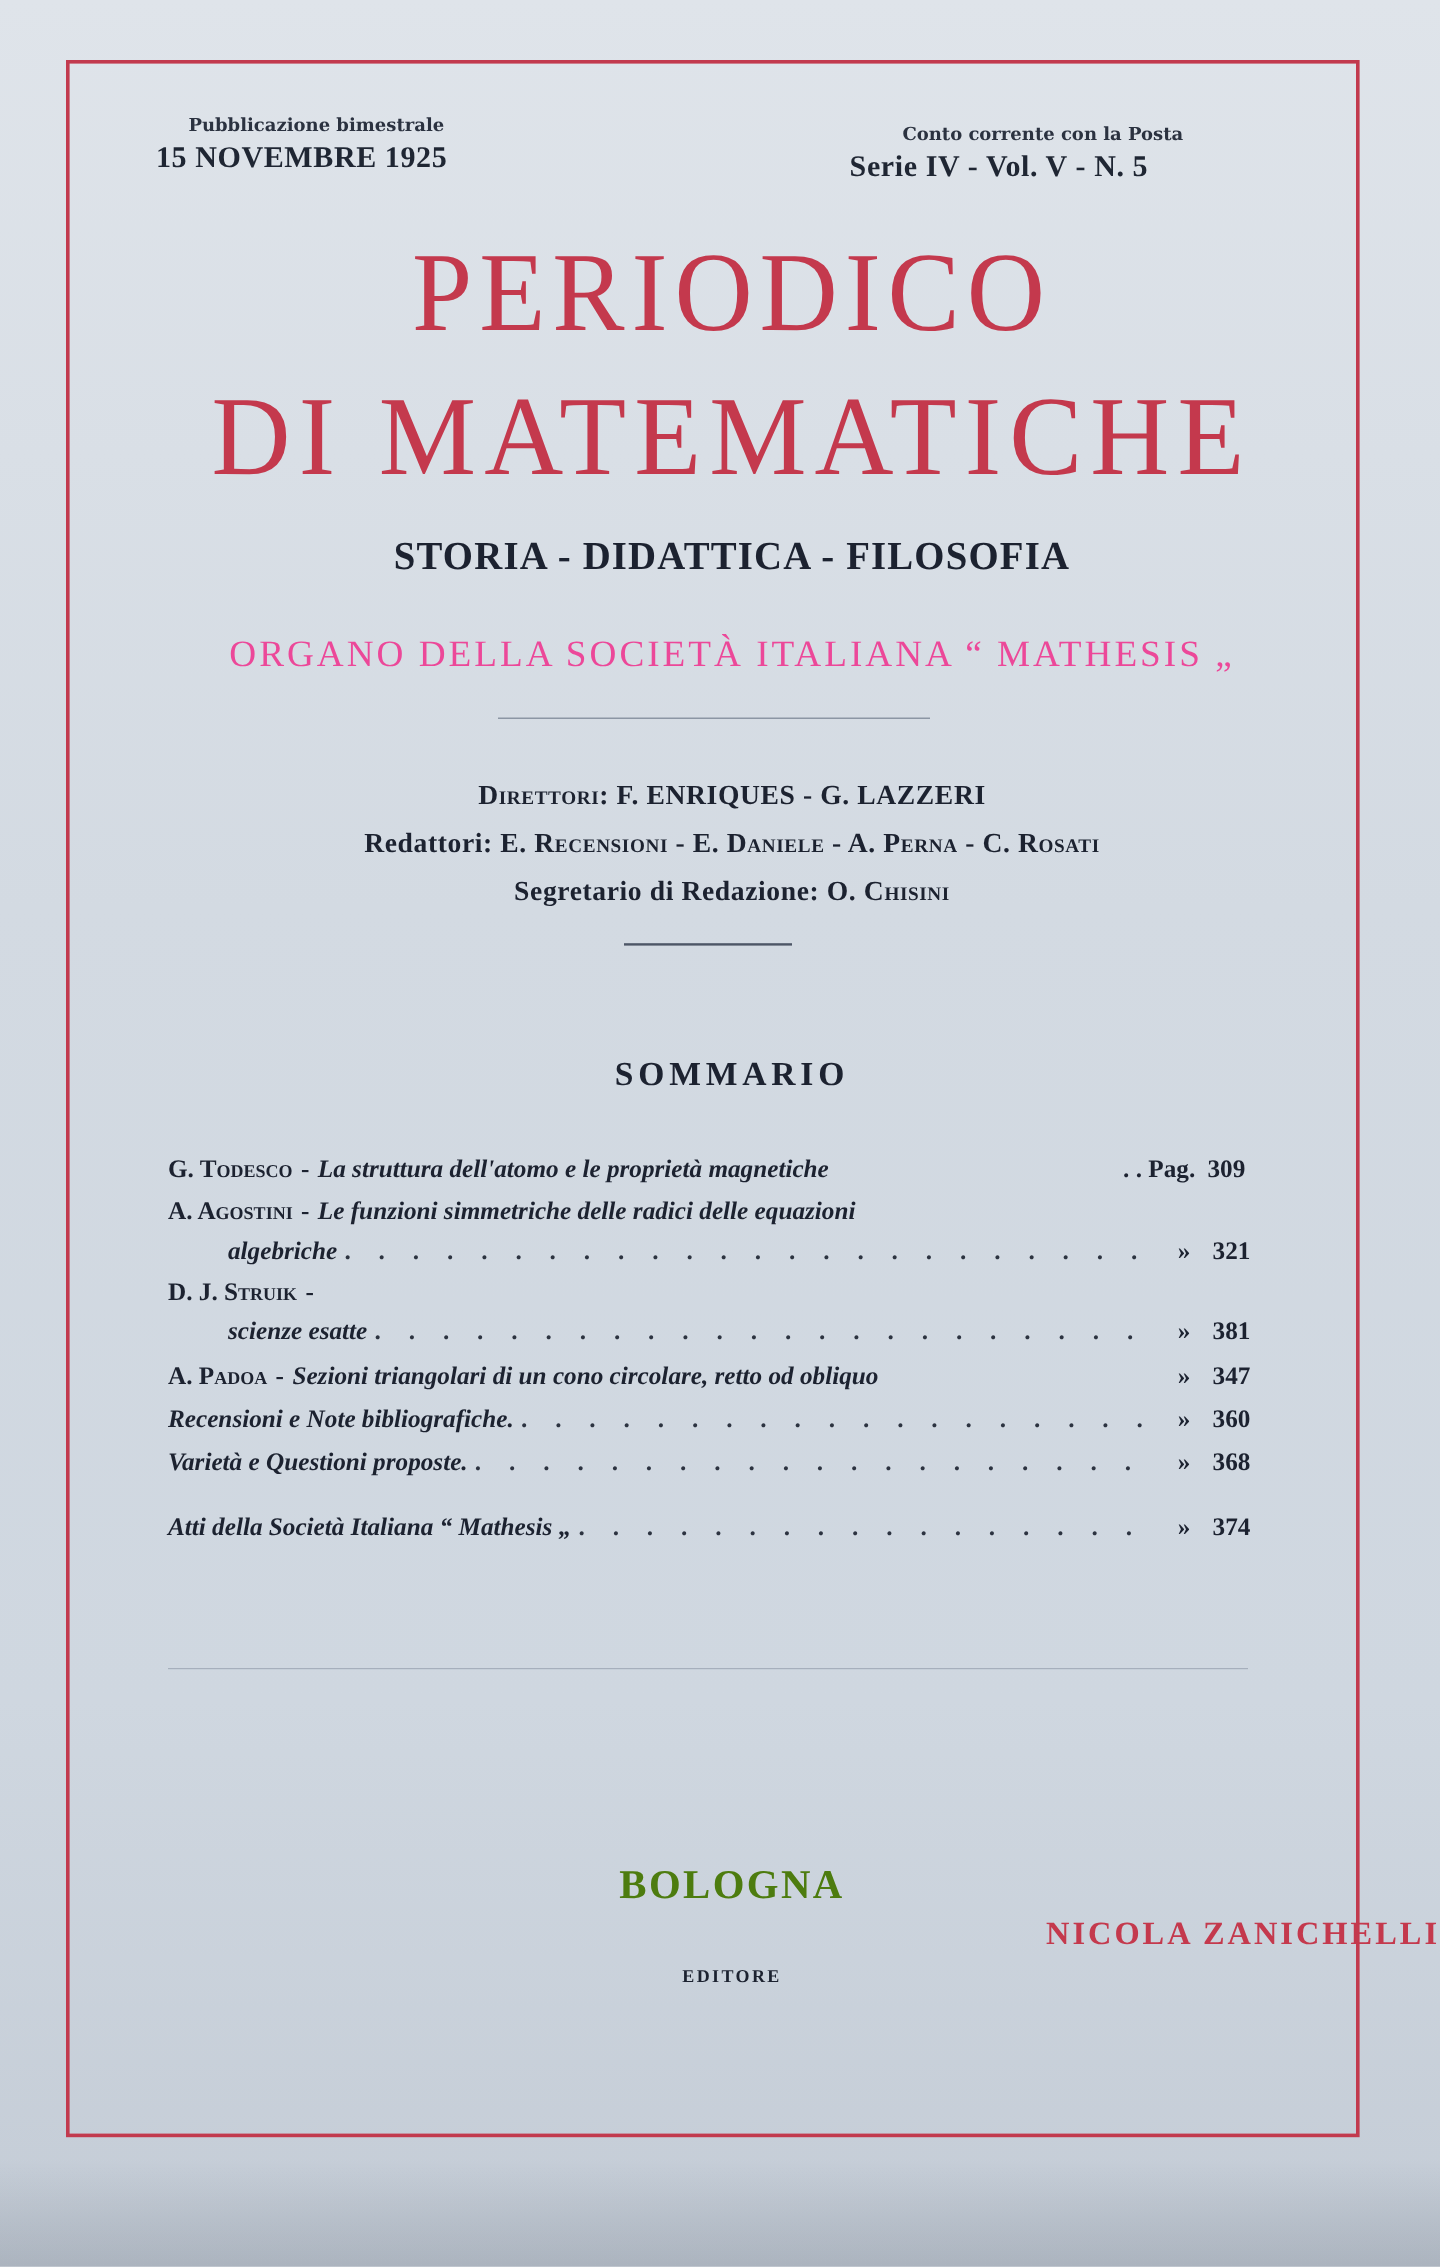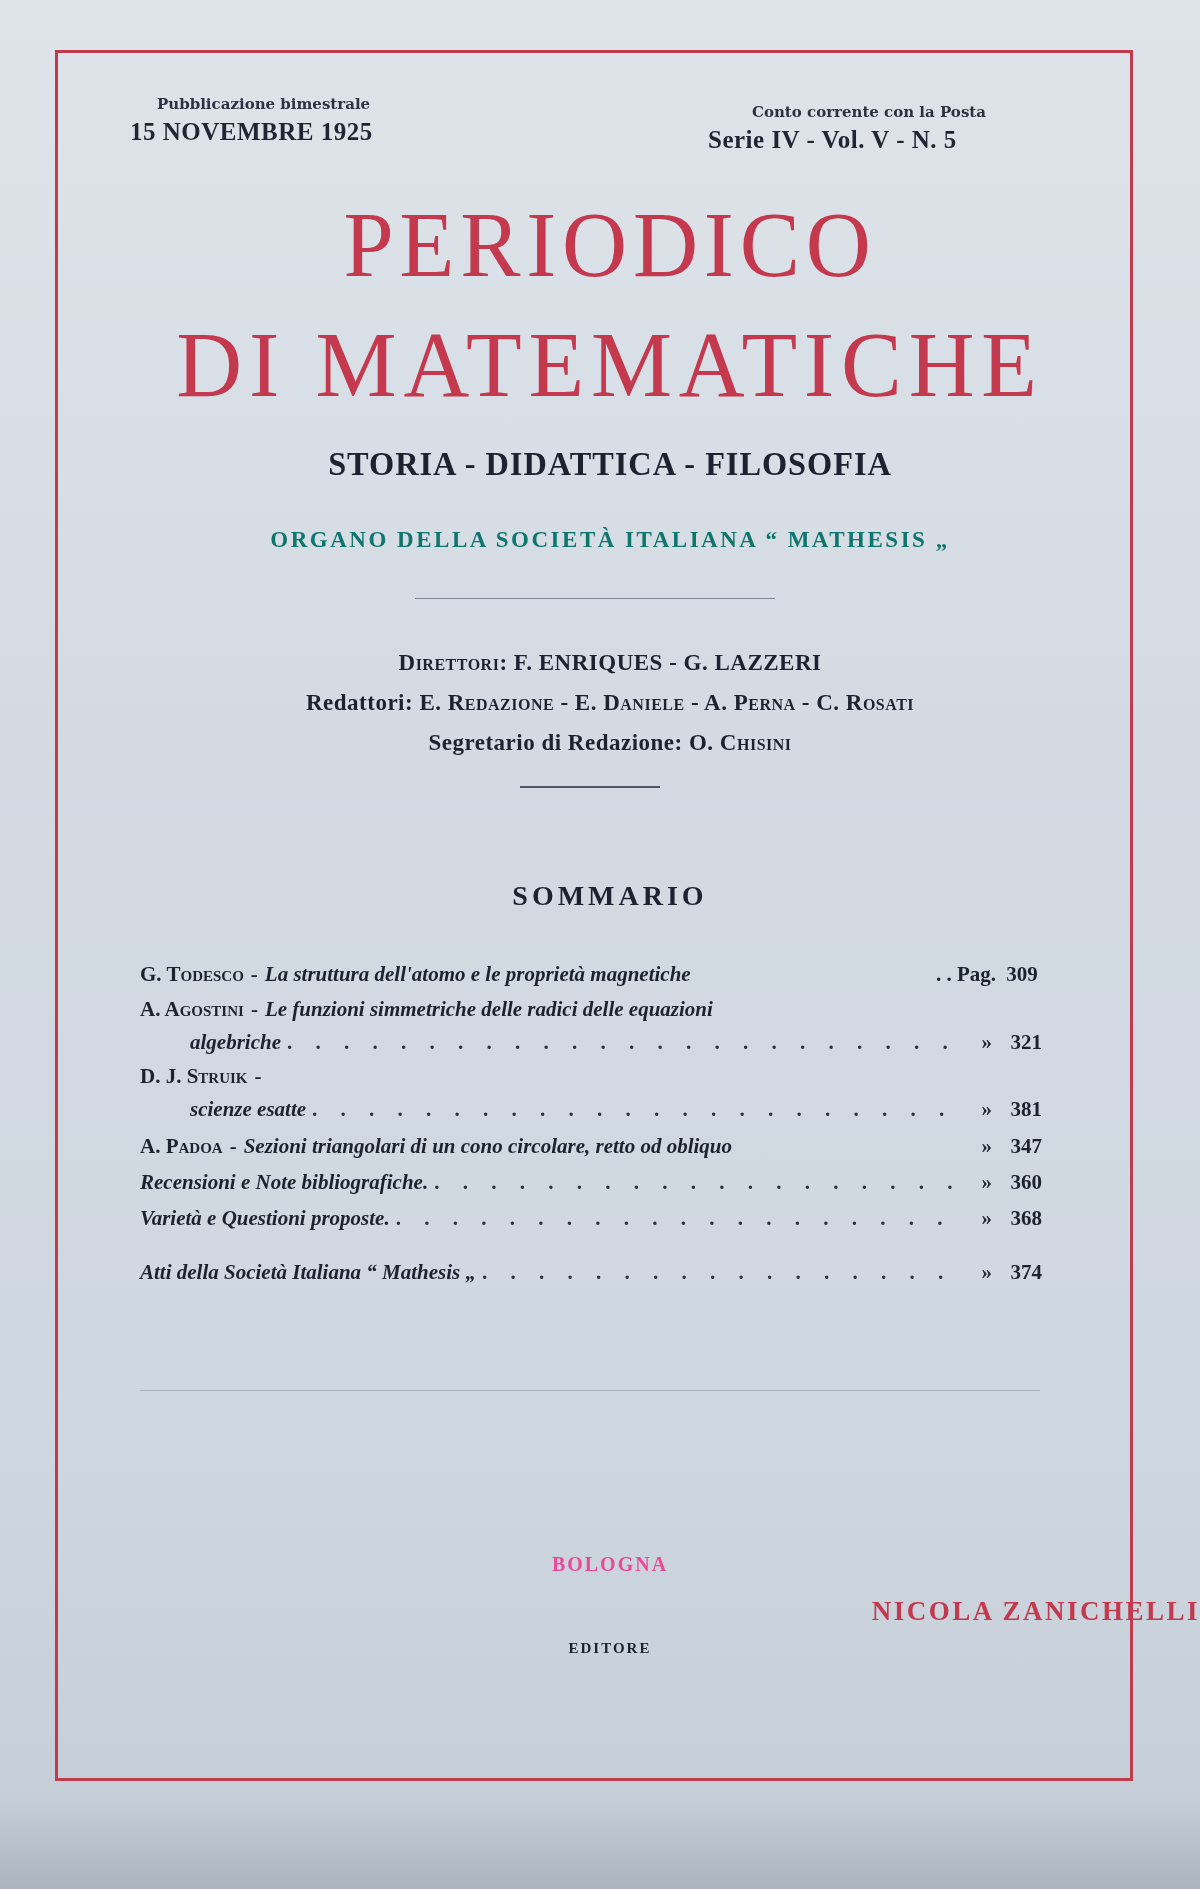--- a/index.html
+++ b/index.html
@@ -26,41 +26,41 @@
     font-weight:normal; letter-spacing:6px; transform-origin:center;
   }
   .title1 { top:190px; font-size:94px; transform:scaleX(0.96); }
   .title2 { top:310px; font-size:94px; letter-spacing:7px; transform:scaleX(0.97); }
 
   .subtitle {
     top:446px; font-family:"Liberation Serif", serif; font-weight:bold;
     font-size:33px; color:#1c2230; letter-spacing:1px; transform:scaleX(0.98);
   }
   .organ {
-    top:527px; font-family:"Liberation Serif", serif; font-weight:bold;
-    font-size:23px; color:#0f766e; letter-spacing:2.5px;
+    top:527px; font-family:"Liberation Serif", serif; font-weight:normal;
+    font-size:31px; color:#ec4899; letter-spacing:2.5px;
   }
   .rule { height:1px; background:#7b8595; }
 
   .staff { font-family:"Liberation Serif", serif; font-weight:bold; font-size:23px; color:#1c2230; letter-spacing:0.5px; }
   .staff .sc { font-variant:small-caps; }
 
   .sommario { top:880px; font-family:"Liberation Serif", serif; font-weight:bold; font-size:28px; letter-spacing:4px; color:#1c2230; }
 
   .toc { position:absolute; left:140px; width:902px; font-family:"Liberation Serif", serif; font-size:21px; color:#1c2230; }
   .toc-row { position:absolute; left:0; width:902px; height:30px; display:flex; align-items:baseline; white-space:nowrap; }
   .toc-row .author { font-weight:bold; font-variant:small-caps; }
   .toc-row .sep { font-weight:bold; margin:0 7px; }
   .toc-row .ttl { font-style:italic; font-weight:bold; }
   .toc-row .dots { flex:1; overflow:hidden; font-weight:bold; letter-spacing:9px; color:#2c3340; padding-left:6px; }
   .toc-row .marker { font-weight:bold; width:40px; text-align:right; }
   .toc-row .pg { font-weight:bold; width:50px; text-align:right; }
   .toc-row.indent { padding-left:50px; box-sizing:border-box; }
 
-  .bologna { top:1553px; font-family:"Liberation Serif", serif; font-weight:bold; font-size:20px; letter-spacing:2px; color:#ec4899; }
+  .bologna { top:1553px; font-family:"Liberation Serif", serif; font-weight:bold; font-size:34px; letter-spacing:2px; color:#4d7c0f; }
   .publisher { top:1596px; font-family:"Liberation Serif", serif; font-weight:bold; font-size:27px; letter-spacing:2.5px; color:#c4394d; }
   .editore { top:1640px; font-family:"Liberation Serif", serif; font-weight:bold; font-size:15px; letter-spacing:2px; color:#1c2230; }
 
   .shadow-bottom {
     position:absolute; left:0; right:0; bottom:0; height:90px;
     background:linear-gradient(180deg, rgba(0,0,0,0) 0%, rgba(60,70,85,0.18) 100%);
   }
 </style>
 </head>
 <body>
@@ -78,21 +78,21 @@
 <div class="abs center-x organ" style="left:20px;">ORGANO DELLA SOCIETÀ ITALIANA “ MATHESIS „</div>
 
 <div class="abs rule" style="left:415px; top:598px; width:360px;"></div>
 
 <div class="abs center-x staff" style="top:650px; left:20px;">
   <span class="sc">Direttori:</span>
   <span>F. ENRIQUES - G. LAZZERI</span>
 </div>
 <div class="abs center-x staff" style="top:690px; left:20px;">
   <span>Redattori:</span>
-  <span class="sc">E. Redazione - E. Daniele - A. Perna - C. Rosati</span>
+  <span class="sc">E. Recensioni - E. Daniele - A. Perna - C. Rosati</span>
 </div>
 <div class="abs center-x staff" style="top:730px; left:20px;">
   <span>Segretario di Redazione:</span>
   <span class="sc">O. Chisini</span>
 </div>
 
 <div class="abs rule" style="left:520px; top:786px; width:140px; height:2px; background:#4d5666;"></div>
 
 <div class="abs center-x sommario" style="left:20px;">SOMMARIO</div>
 

